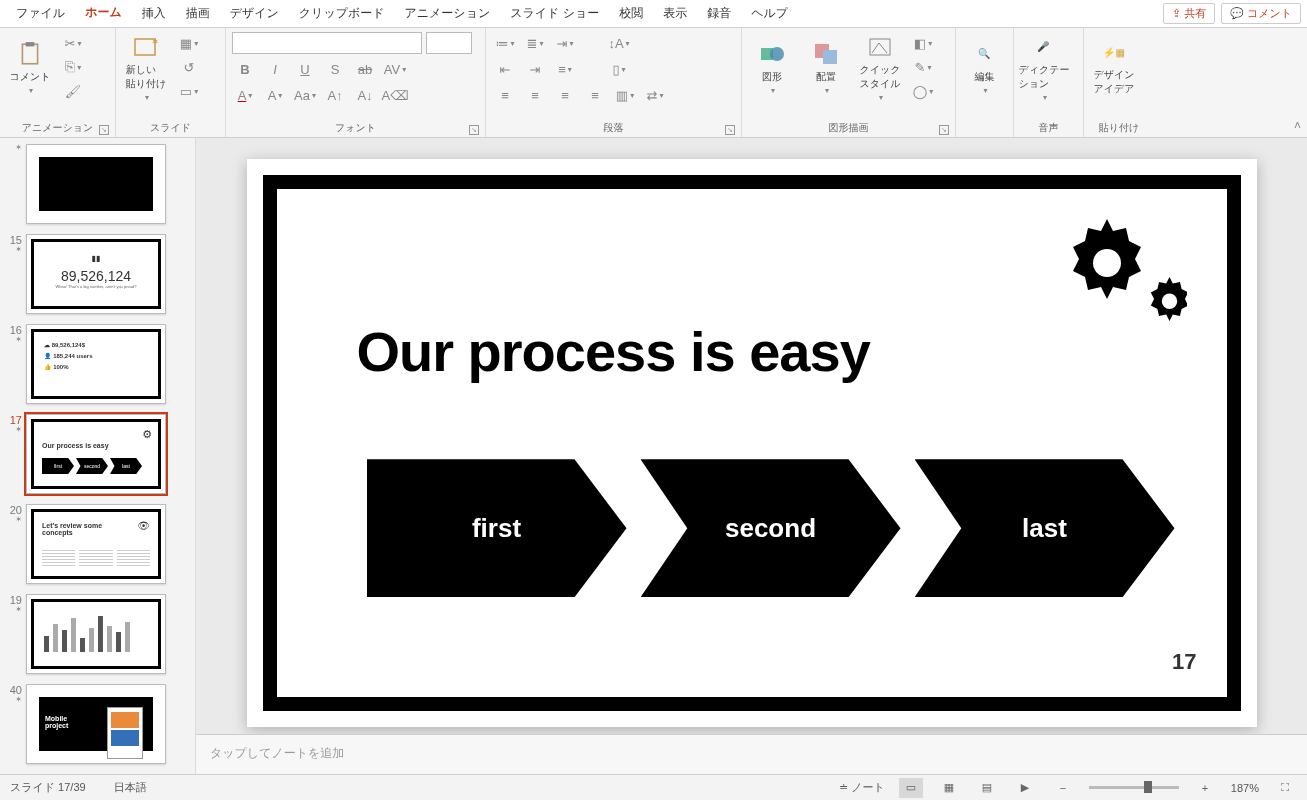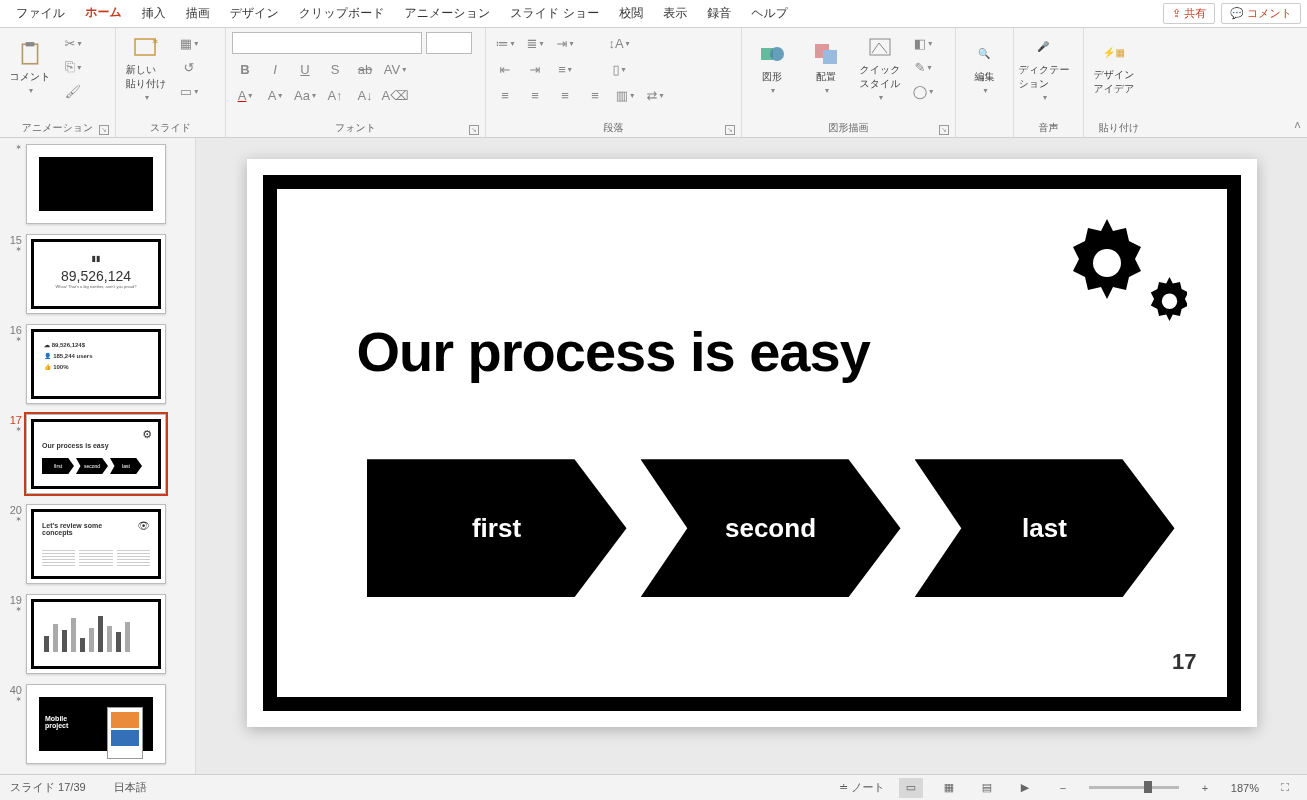--- a/index.html
+++ b/index.html
@@ -412,20 +412,21 @@
         </div>
         <div class="title">Our process is easy</div>
         <div class="arrows">
           <div class="arrow first">first</div>
           <div class="arrow">second</div>
           <div class="arrow">last</div>
         </div>
         <div class="slnum">17</div>
       </div>
     </div>
+    <div class="notes">タップしてノートを追加</div>
   </div>
 </div>
 
 <div class="status">
   <span>スライド 17/39</span>
   <span>�጖</span>
   <span>日本語</span>
   <div class="spacer"></div>
   <span>≐ <span>ノート</span></span>
   <div class="vbtn active">▭</div>

